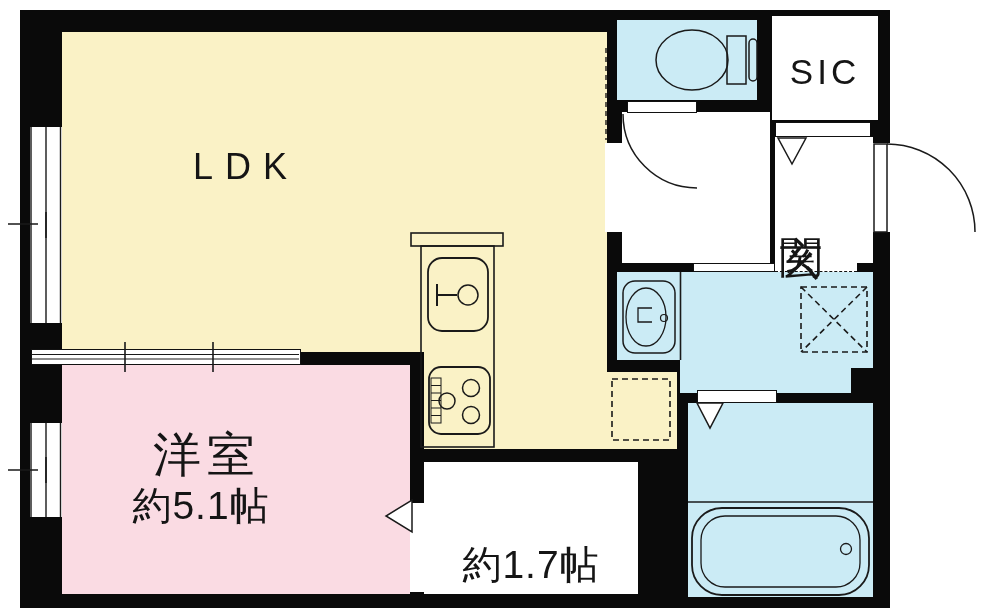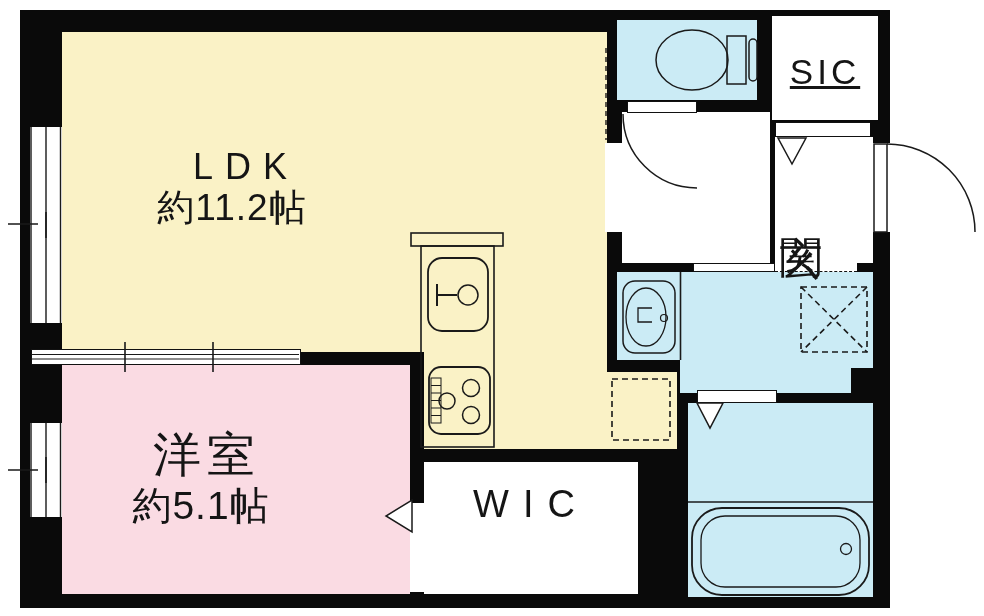--- a/index.html
+++ b/index.html
@@ -21,21 +21,21 @@
   .slide-band{position:absolute;background:#ffffff;border:1.5px solid #111;}
   .divider{position:absolute;background:#0a0a0a;}
   svg.overlay{position:absolute;left:0;top:0;pointer-events:none;}
   .label{position:absolute;text-align:center;white-space:nowrap;color:#151515;}
   .lbl-ldk{font-size:36px;letter-spacing:12px;font-weight:500;}
   .lbl-ldk-area{font-size:37px;letter-spacing:1px;font-weight:500;}
   .lbl-west{font-size:48px;letter-spacing:6px;font-weight:500;}
   .lbl-west-area{font-size:39px;letter-spacing:1px;font-weight:500;}
   .lbl-wic{font-size:38px;letter-spacing:14px;font-weight:500;}
   .lbl-wic-area{font-size:39px;letter-spacing:1px;font-weight:500;}
-  .lbl-sic{font-size:35px;letter-spacing:4px;font-weight:500;text-decoration:underline;}
+  .lbl-sic{font-size:35px;letter-spacing:4px;font-weight:500;}
   .lbl-genkan{font-size:43px;font-weight:500;writing-mode:vertical-rl;text-orientation:upright;letter-spacing:4px;}
 </style>
 </head>
 <body>
 
 <div class="canvas">
 
   <div class="abs wall-base" style="left:20px;top:10px;width:870px;height:598px;"></div>
 
   <div class="floor ldk" style="left:62px;top:32px;width:545px;height:320px;"></div>
@@ -140,20 +140,19 @@
         <path d="M887 144 A88 88 0 0 1 975 232"></path>
       </g>
 
       <polygon points="778,138 806,138 792,164" fill="#ffffff" stroke-width="1.5"></polygon>
       <polygon points="697,403 723,403 710,428" fill="#ffffff" stroke-width="1.5"></polygon>
       <polygon points="412,500 412,532 386,516" fill="#ffffff" stroke-width="1.5"></polygon>
     </g>
   </svg>
 
   <div class="label lbl-ldk" style="left:146px;top:146px;width:200px;">LDK</div>
-  <div class="label lbl-ldk-area" style="left:107px;top:183px;width:250px;">約11.2帖</div>
   <div class="label lbl-west" style="left:107px;top:423px;width:200px;">洋室</div>
   <div class="label lbl-west-area" style="left:91px;top:479px;width:220px;">約5.1帖</div>
-  <div class="label lbl-wic" style="left:424px;top:483px;width:214px;">WIC</div>
+  <div class="label lbl-wic-area" style="left:424px;top:538px;width:214px;">約1.7帖</div>
   <div class="label lbl-sic" style="left:772px;top:52px;width:106px;">SIC</div>
   <div class="label lbl-genkan" style="left:783px;top:150px;width:48px;height:108px;">玄関</div>
 
 </div>
 
 </body></html>

